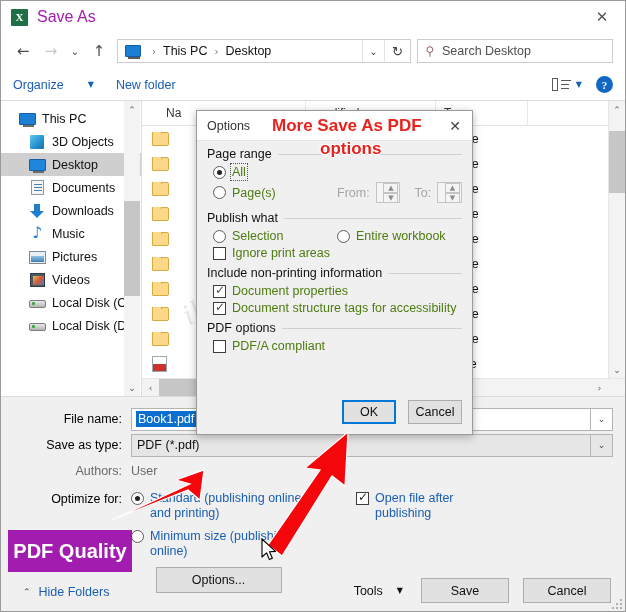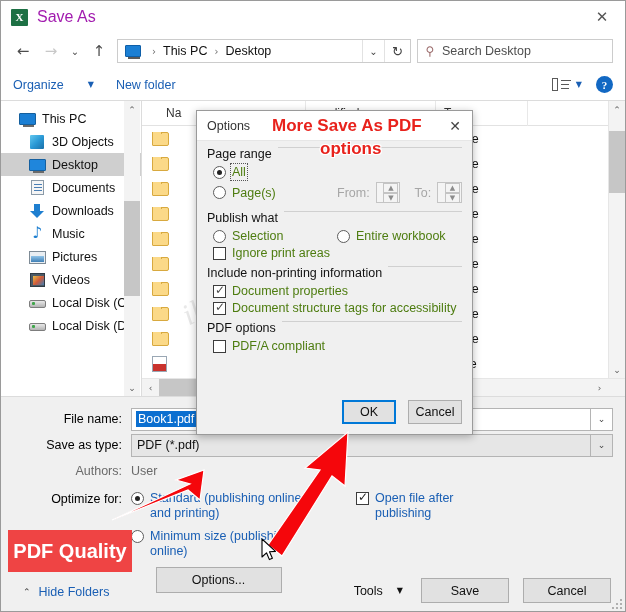--- a/index.html
+++ b/index.html
@@ -387,21 +387,21 @@
     border-bottom: 1px solid #e6e6e6;
   }
   .dlg-title-text { font-size: 12.5px; color: #333; }
   .dlg-close {
     position: absolute; right: 0; top: 0; width: 34px; height: 29px;
     display: flex; align-items: center; justify-content: center;
     font-size: 14px; color: #444; font-family: "DejaVu Sans", sans-serif;
   }
   .dlg-body { padding: 6px 10px 0 10px; }
   .group { margin-bottom: 4px; }
-  .group-hdr { display: flex; align-items: flex-start; gap: 6px; margin-bottom: 4px; }
+  .group-hdr { display: flex; align-items: center; gap: 6px; margin-bottom: 4px; }
   .group-title { font-size: 12.5px; color: #111; white-space: nowrap; }
   .group-rule { flex: 1 1 auto; height: 1px; background: #d0d0d0; }
   .d-line { display: flex; align-items: center; margin: 3px 0 3px 6px; }
   .d-radio {
     width: 13px; height: 13px; border-radius: 50%;
     border: 1px solid #5c5c5c; background: #fff;
     margin-right: 6px; flex: 0 0 13px; position: relative;
   }
   .d-radio.on:after {
     content:""; position:absolute; left:3px; top:3px; width:5px; height:5px;
@@ -445,21 +445,21 @@
 
   
   .anno-text {
     position: absolute; color: #e8221c; font-weight: bold;
     font-family: "Liberation Sans", sans-serif;
     text-shadow: -1px -1px 0 #fff, 1px -1px 0 #fff, -1px 1px 0 #fff, 1px 1px 0 #fff,
                   0 -1px 0 #fff, 0 1px 0 #fff, -1px 0 0 #fff, 1px 0 0 #fff;
     z-index: 60; white-space: nowrap;
   }
   .anno-box {
-    position: absolute; background: #ef4444; color: #fff;
+    position: absolute; background: #a21caf; color: #fff;
     font-weight: bold; font-size: 20px;
     display: flex; align-items: center; justify-content: center;
     z-index: 60; font-family: "Liberation Sans", sans-serif;
   }
   .anno-svg { position: absolute; left: 0; top: 0; width: 626px; height: 612px; z-index: 55; pointer-events: none; }
 
   .cursor { position: absolute; z-index: 70; }
 
   
   .watermark {

